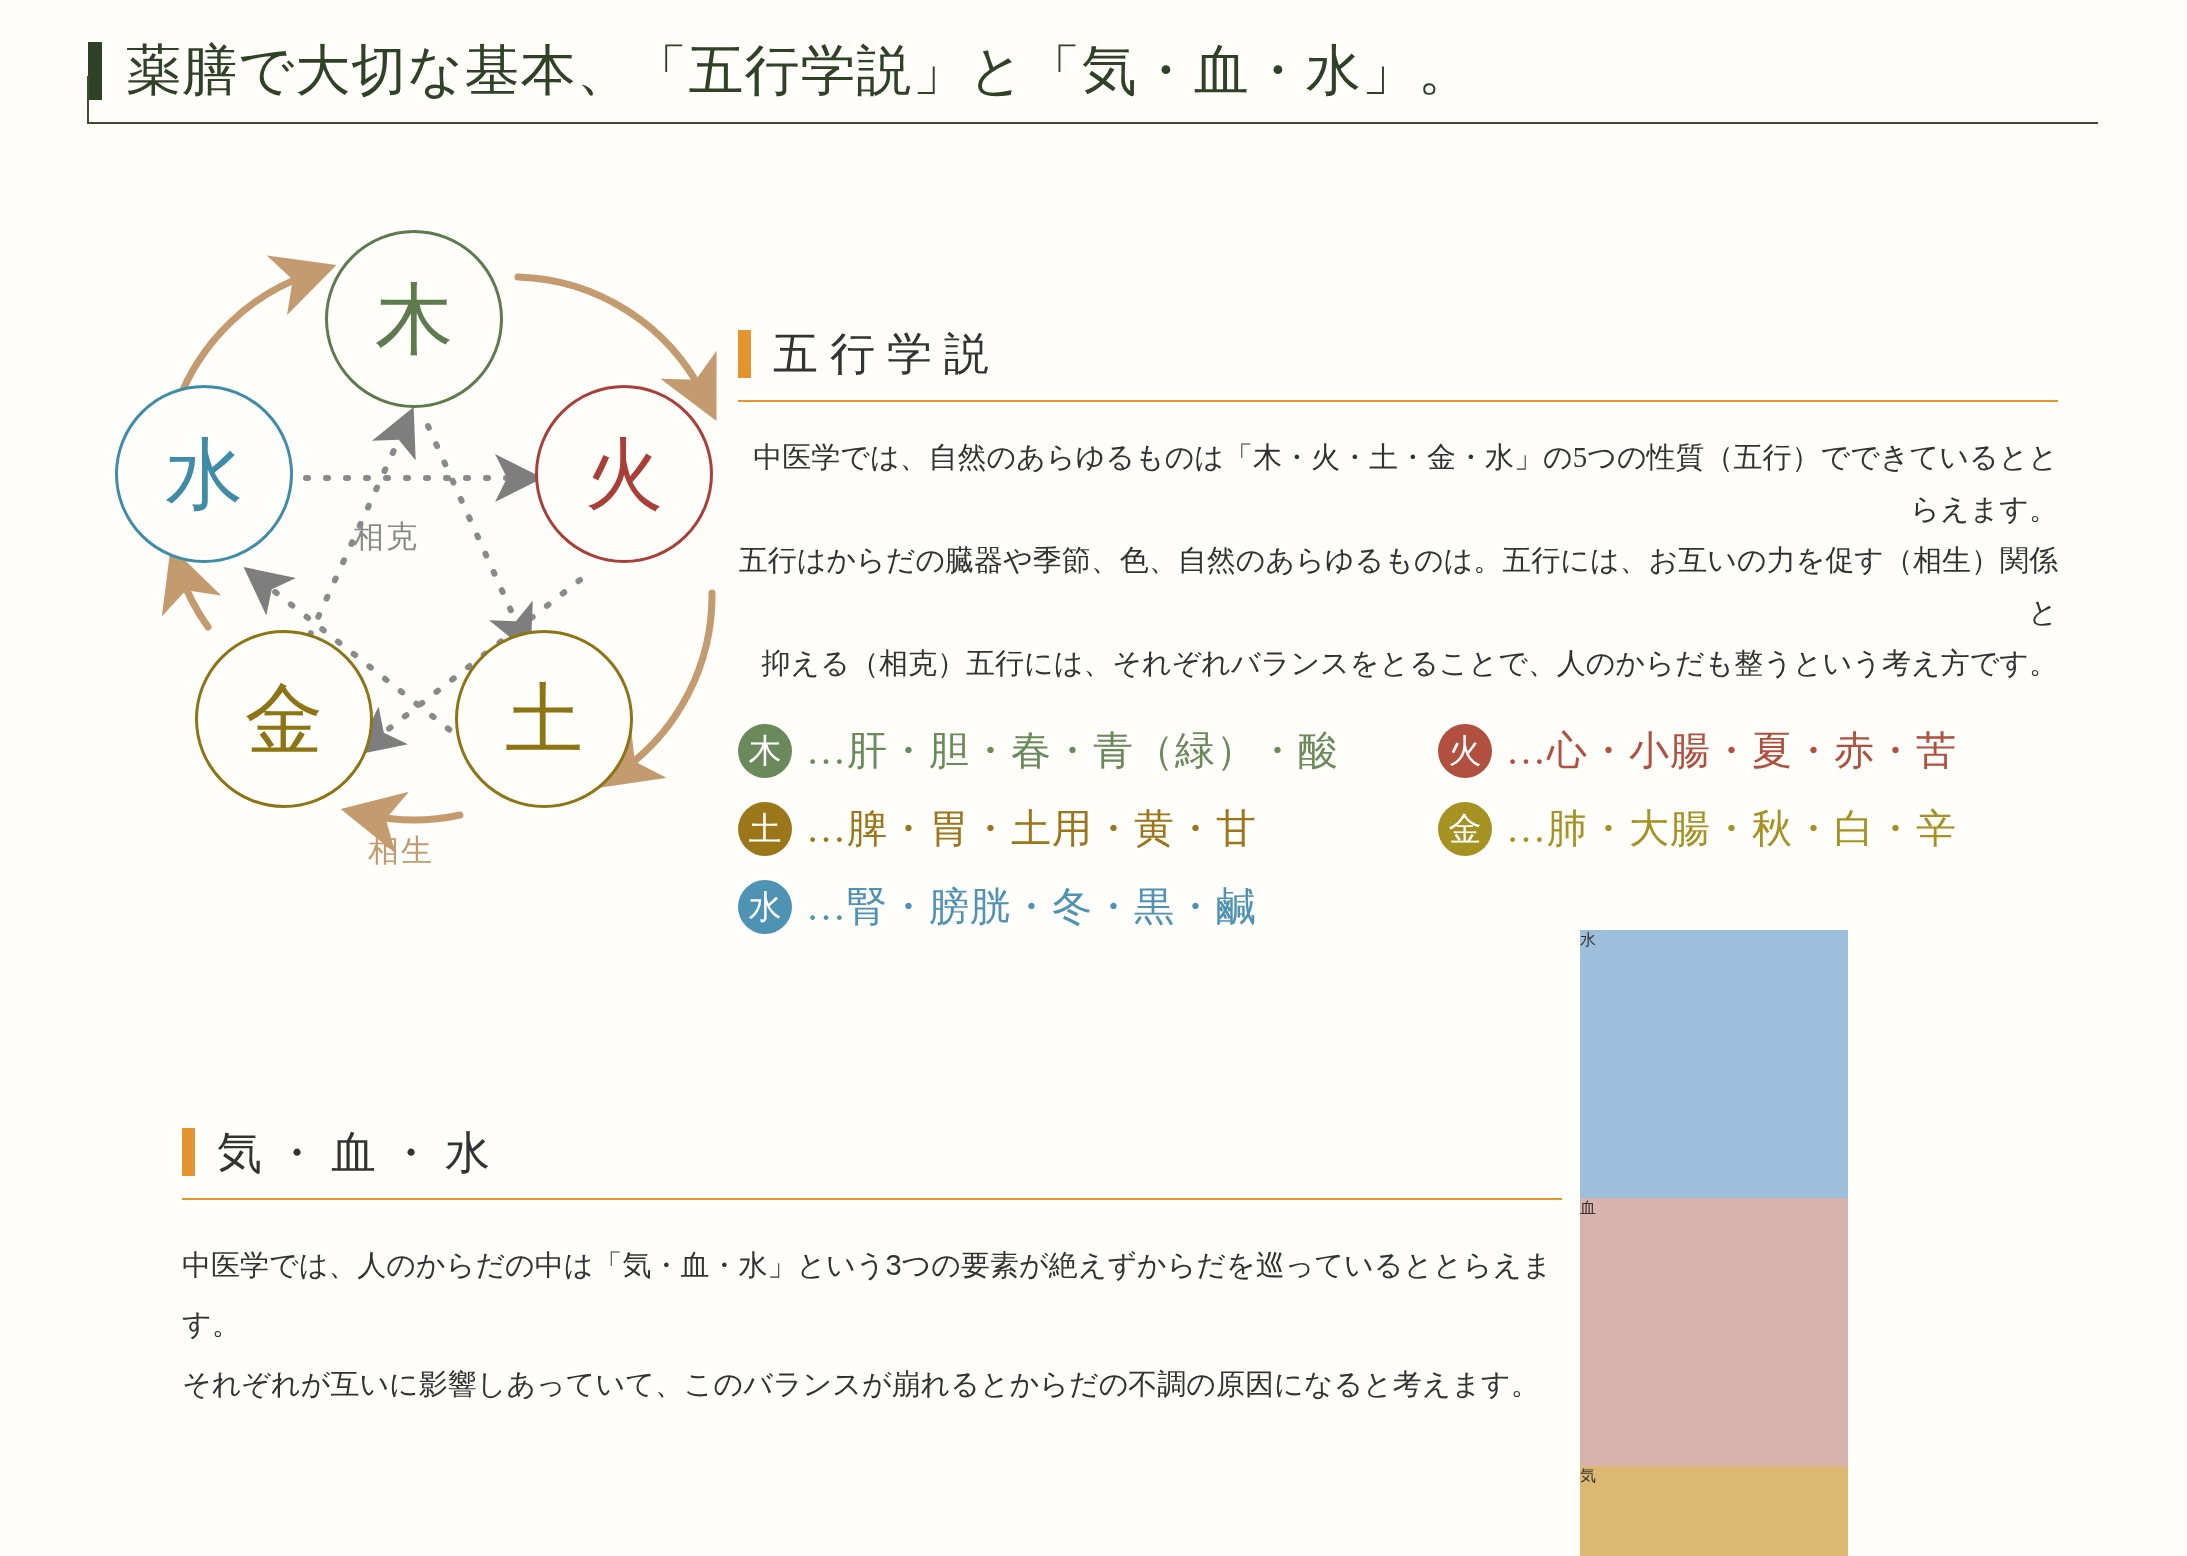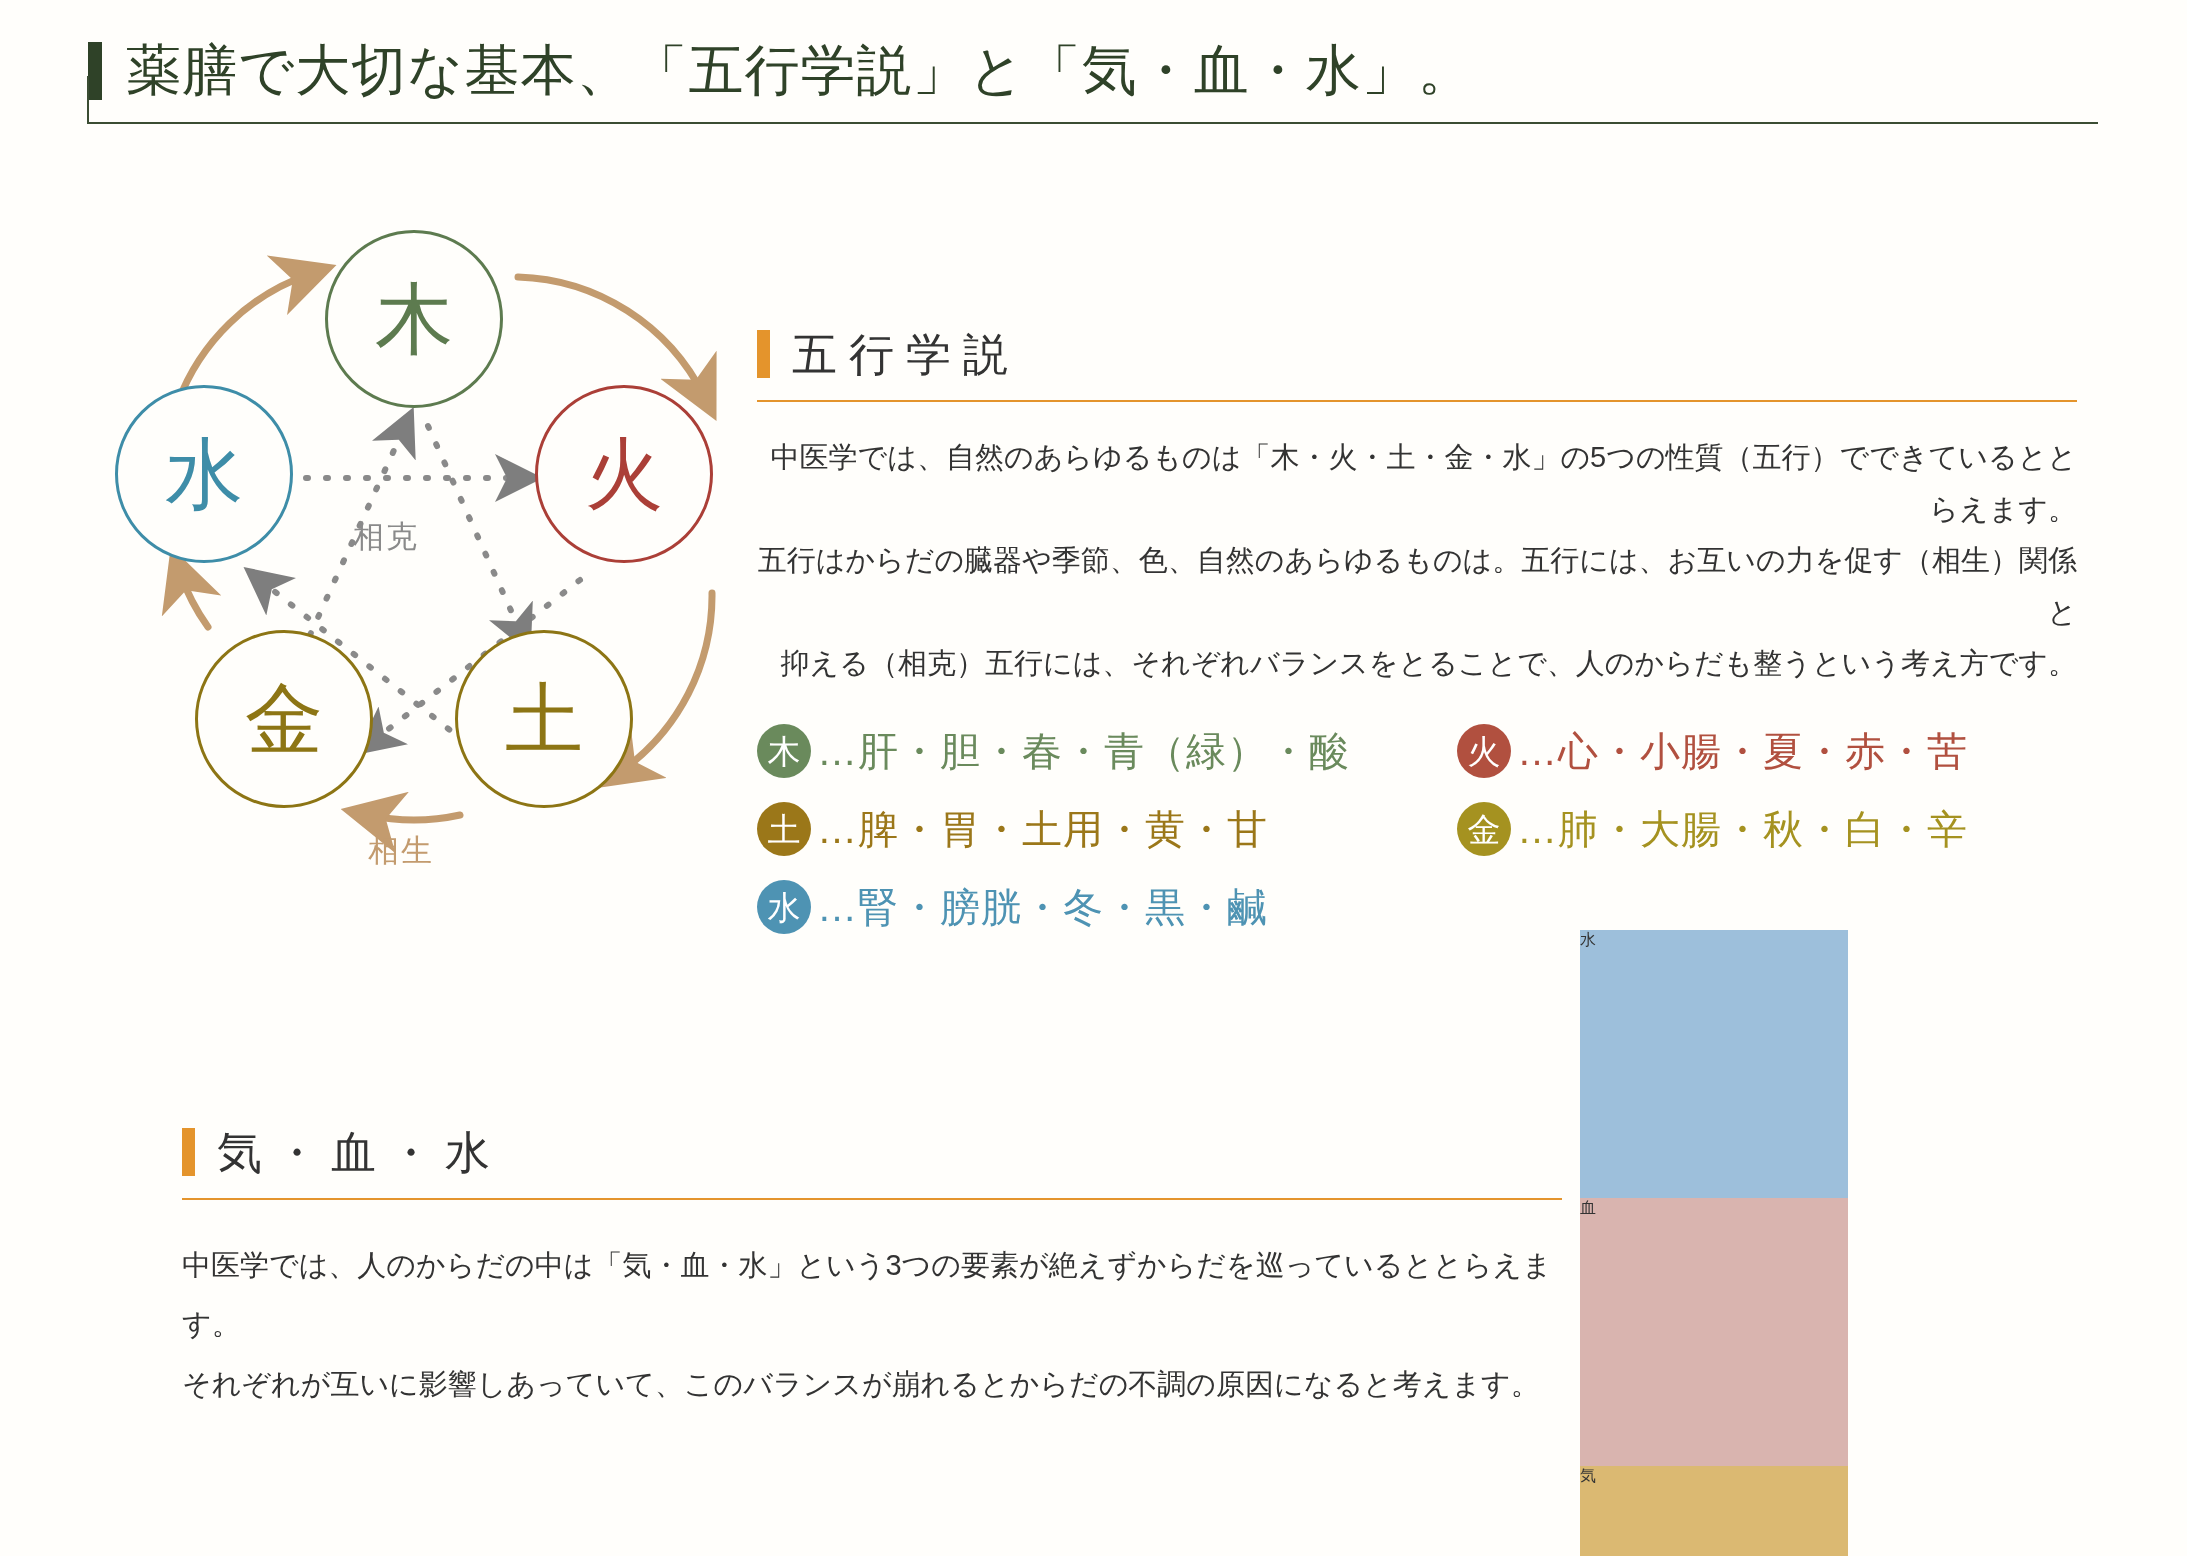--- a/index.html
+++ b/index.html
@@ -56,34 +56,34 @@
     position:absolute;left:258px;top:600px;font-size:31px;color:#c39b6e;letter-spacing:2px;
   }
 
   
   .sec-head{display:flex;align-items:center;}
   .sec-bar{width:13px;height:48px;background:#e4942c;margin-right:22px;flex:0 0 auto;}
   .sec-title{font-size:45px;color:#333;letter-spacing:12px;line-height:1;}
   .sec-rule{height:2px;background:#e4942c;margin-top:22px;}
 
   
-  .gogyo-sec{position:absolute;left:757px;top:330px;width:1320px;}
+  .gogyo-sec{position:absolute;left:738px;top:330px;width:1320px;font-family:Liberation Serif, serif;}
   .gogyo-body{margin-top:30px;font-size:29px;line-height:1.78;color:#333;letter-spacing:0px;}
   .gogyo-body p{margin:0;text-align:right;}
 
   .corr-grid{
     margin-top:34px;display:grid;grid-template-columns:700px 620px;row-gap:24px;
   }
   .corr-row{display:flex;align-items:center;}
   .badge{
     width:54px;height:54px;border-radius:50%;flex:0 0 auto;
     display:flex;align-items:center;justify-content:center;
     color:#fff;font-size:33px;line-height:1;margin-right:6px;
   }
-  .corr-text{font-size:40px;letter-spacing:1px;line-height:1;white-space:nowrap;}
+  .corr-text{font-size:40px;letter-spacing:1px;line-height:1;white-space:nowrap;margin-left:8px;}
   .c-moku{background:#6a8a5c;} .t-moku{color:#6a8a5c;}
   .c-ka{background:#b1503f;}   .t-ka{color:#b1503f;}
   .c-do{background:#9b7719;}   .t-do{color:#9b7719;}
   .c-kin{background:#a59220;}  .t-kin{color:#a59220;}
   .c-sui{background:#4e93b3;}  .t-sui{color:#4e93b3;}
 
   
   .kks-sec{position:absolute;left:182px;top:1128px;width:1380px;}
   .kks-body{margin-top:36px;font-size:29px;line-height:2.05;color:#333;}
   .kks-body p{margin:0;}

